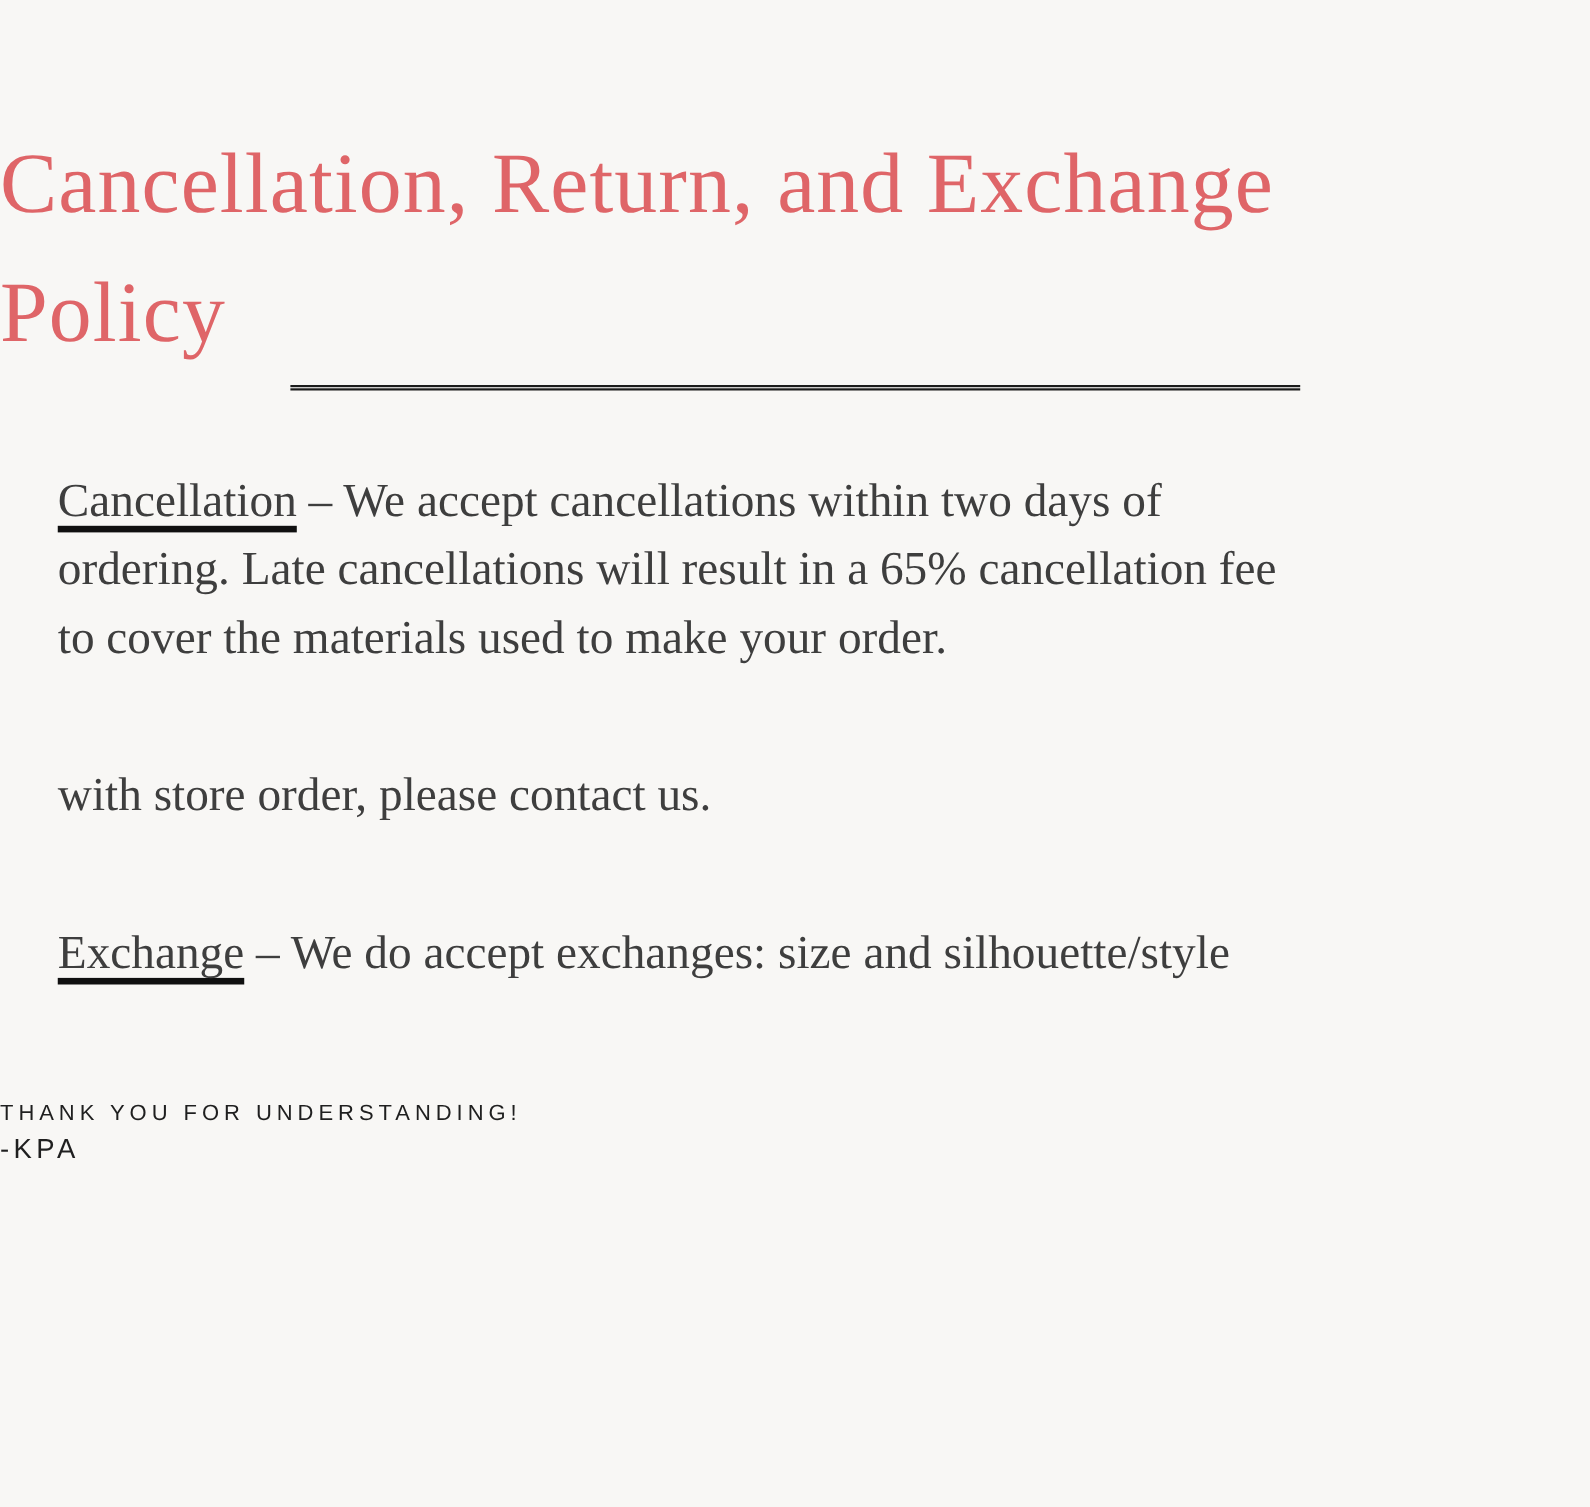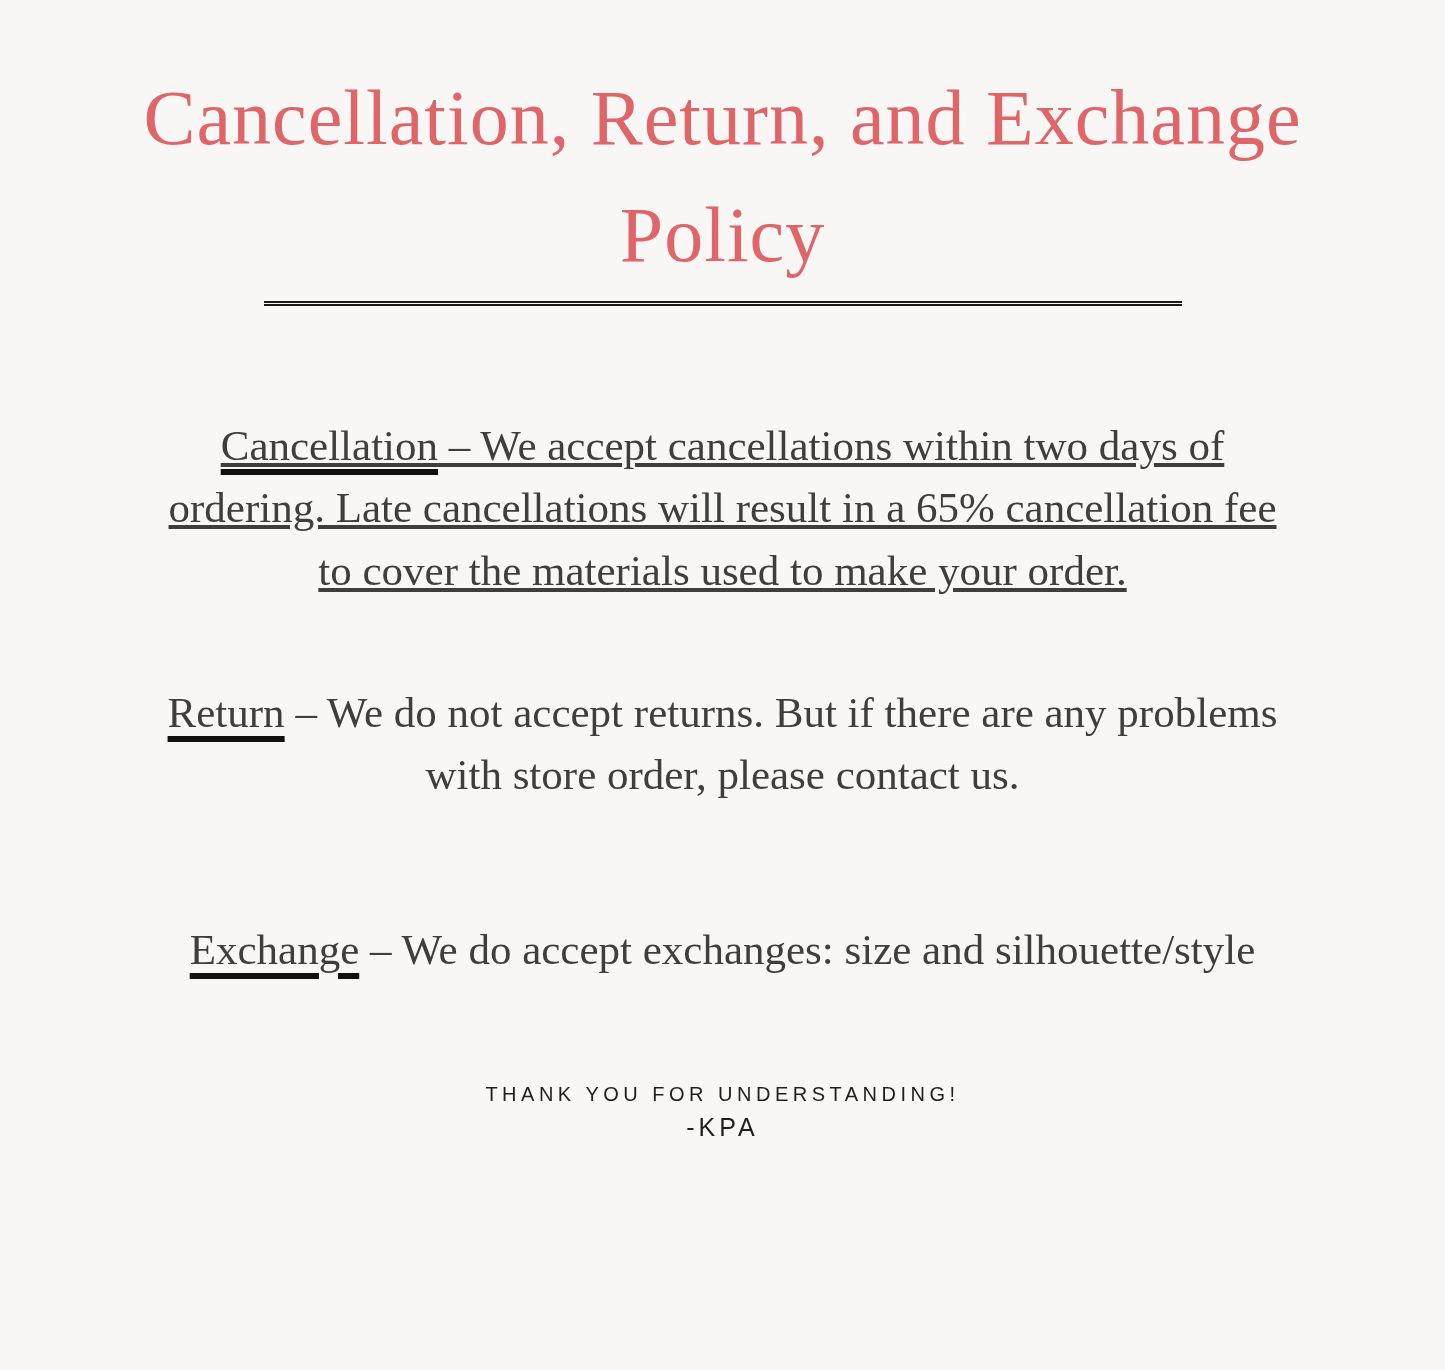--- a/index.html
+++ b/index.html
@@ -5,23 +5,23 @@
   * { margin: 0; padding: 0; box-sizing: border-box; }
   html, body {
     width: 1445px;
     background: #f8f7f5;
     font-family: "Liberation Serif", "DejaVu Serif", serif;
   }
   .page {
     width: 1445px;
     height: 1370px;
     background: #f8f7f5;
-    padding-top: 59px;
+    padding-top: 108px;
     overflow: hidden;
-    text-align: center;
+    text-align: left;
   }
   .title {
     font-size: 78px;
     line-height: 1.5;
     font-weight: 400;
     color: #df6568;
     letter-spacing: 1px;
   }
   .title .title-line { display: block; }
   .rule {
@@ -42,23 +42,23 @@
     text-decoration-skip-ink: auto;
   }
   .policy {
     font-size: 43px;
     line-height: 1.45;
     color: #3e3e3e;
     width: 1340px;
     margin-left: auto;
     margin-right: auto;
   }
-  .policy-cancellation { margin-top: 109px; text-decoration: underline; }
+  .policy-cancellation { margin-top: 70px; }
   .policy-return    { margin-top: 80px; }
-  .policy-exchange  { margin-top: 112px; }
+  .policy-exchange  { margin-top: 82px; }
   .policy-line { display: block; }
   .policy-term {
     text-decoration: underline;
     text-decoration-color: #101010;
     text-decoration-thickness: 6px;
     text-underline-offset: 9px;
     text-decoration-skip-ink: auto;
   }
   .footer {
     margin-top: 102px;
@@ -89,21 +89,20 @@
   <div class="rule"></div>
 
 
   <p class="policy policy-cancellation">
     <span class="policy-line"><span class="policy-term">Cancellation</span><span> – We accept cancellations within two days of</span></span>
     <span class="policy-line">ordering. Late cancellations will result in a 65% cancellation fee</span>
     <span class="policy-line">to cover the materials used to make your order.</span>
   </p>
 
   <p class="policy policy-return">
-    <span class="policy-line"><span class="policy-term">Return</span><span> – We do not accept returns. But if there are any problems</span></span>
     <span class="policy-line">with store order, please contact us.</span>
   </p>
 
   <p class="policy policy-exchange">
     <span class="policy-line"><span class="policy-term">Exchange</span><span> – We do accept exchanges: size and silhouette/style</span></span>
   </p>
 
   <div class="footer">
     <div class="footer-thanks">THANK YOU FOR UNDERSTANDING!</div>
     <div class="footer-signature">-KPA</div>

